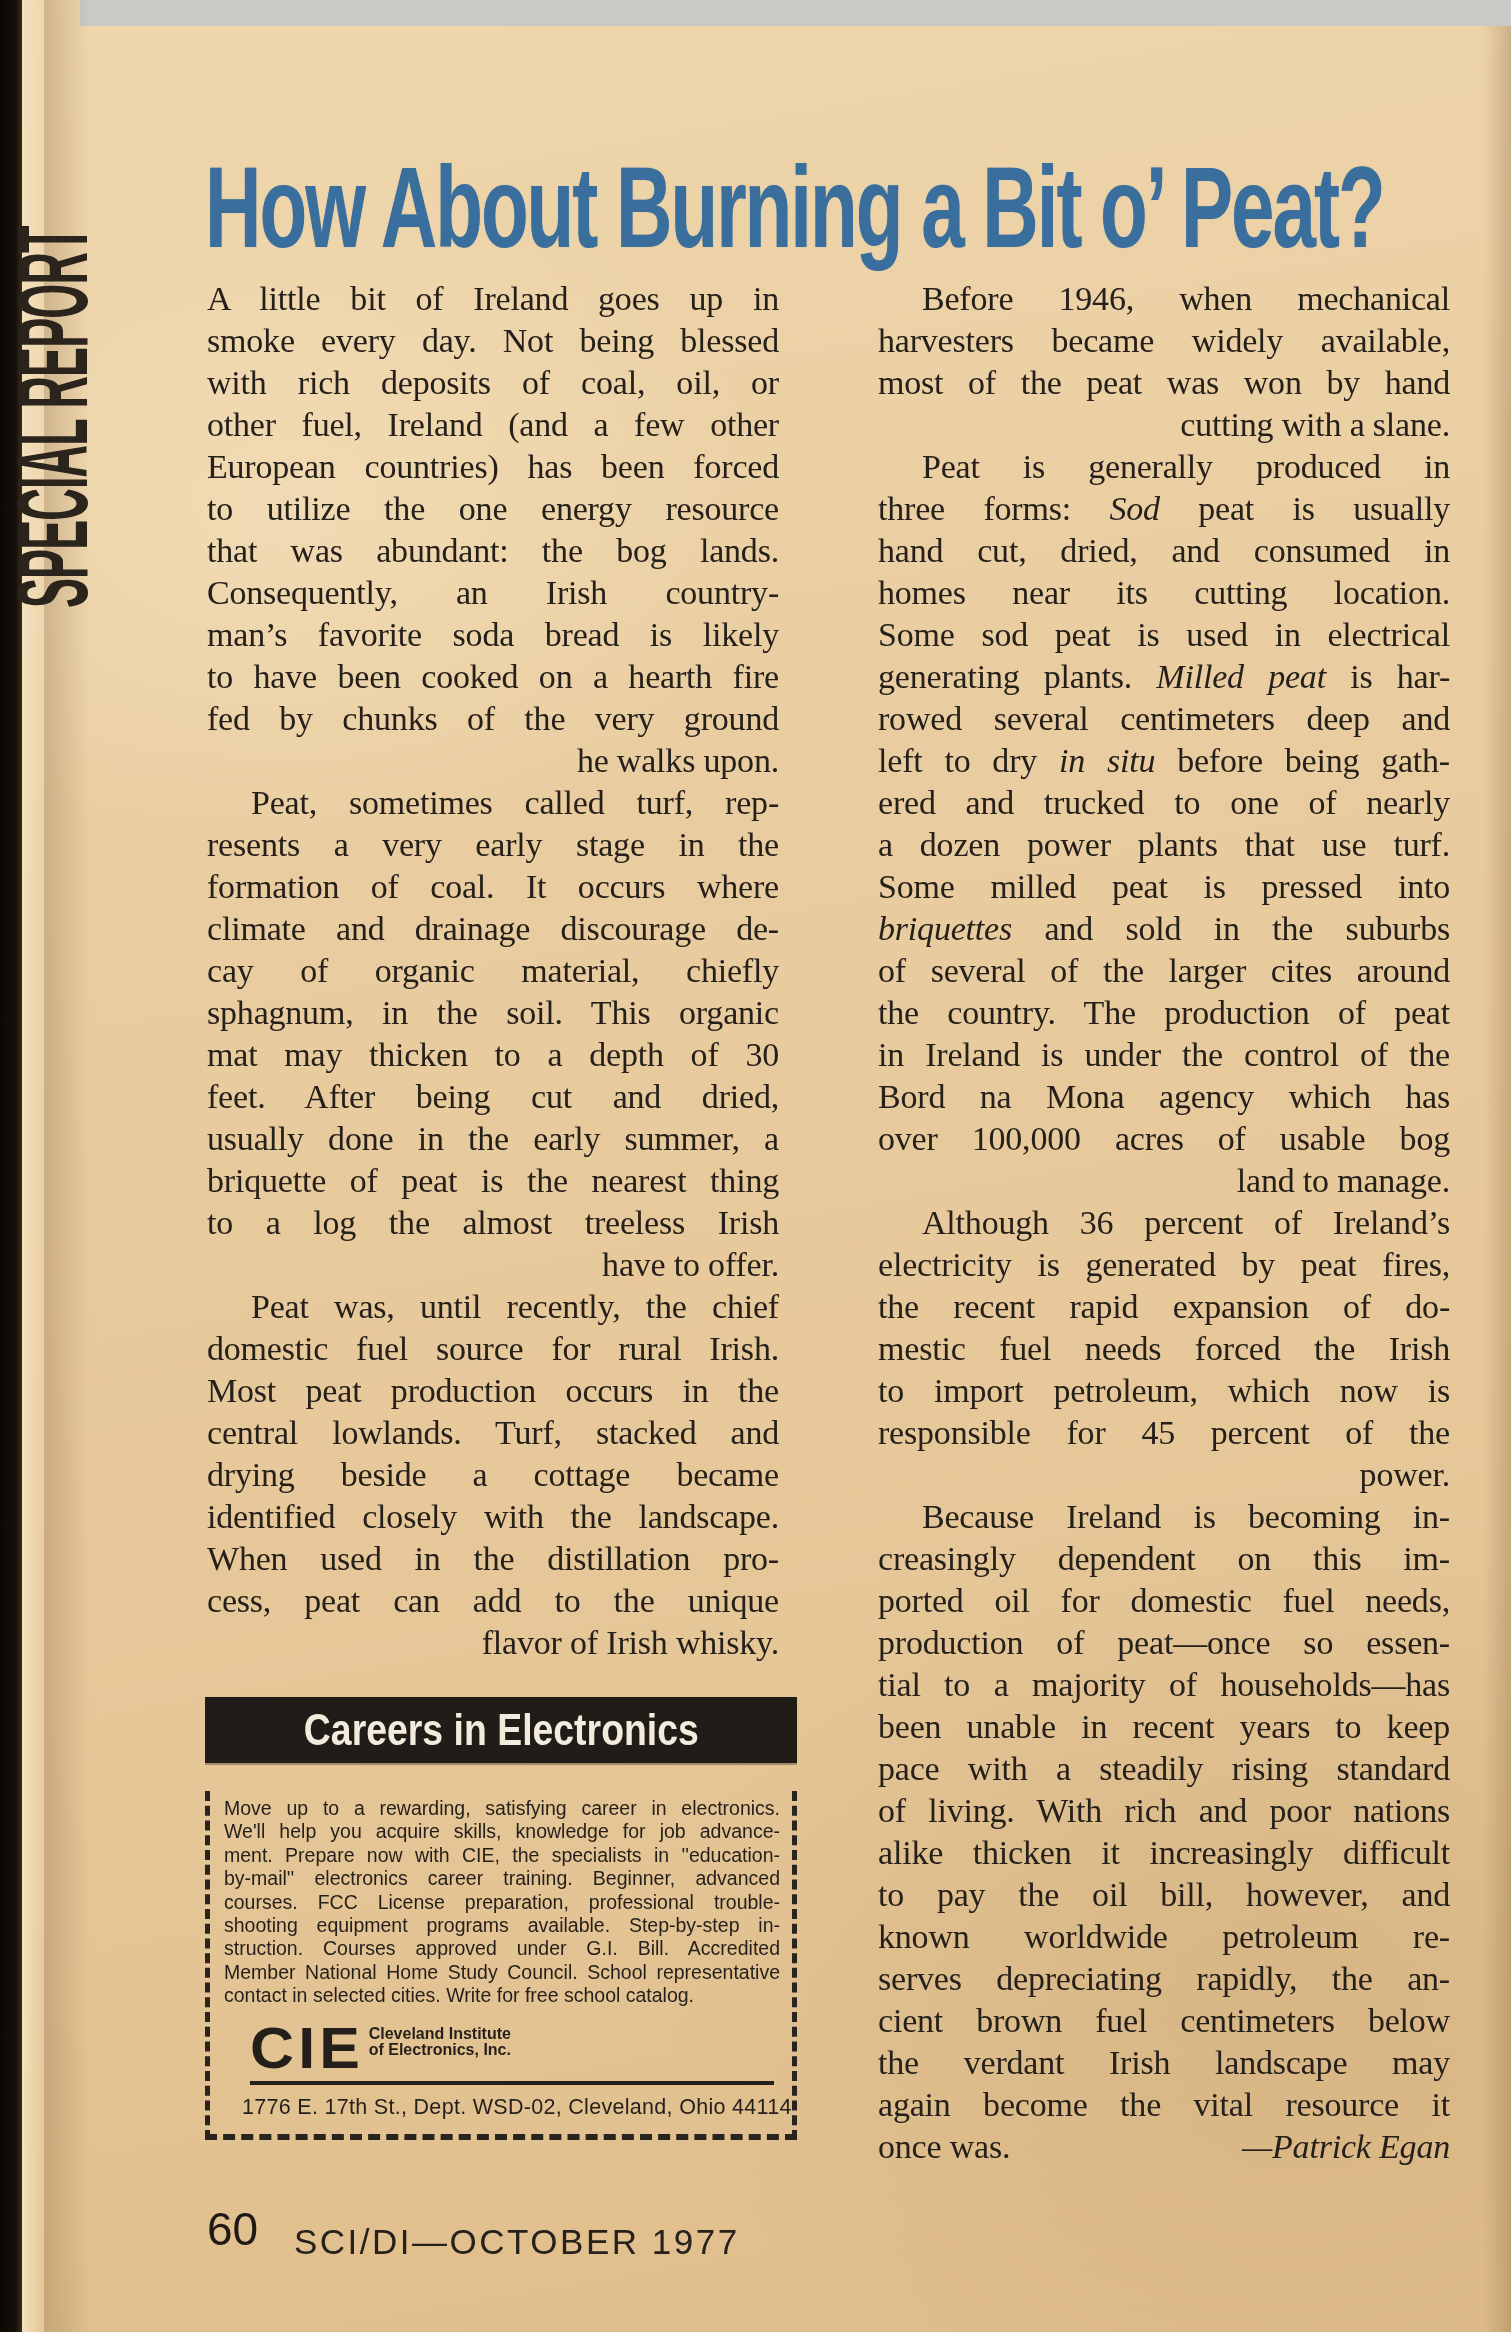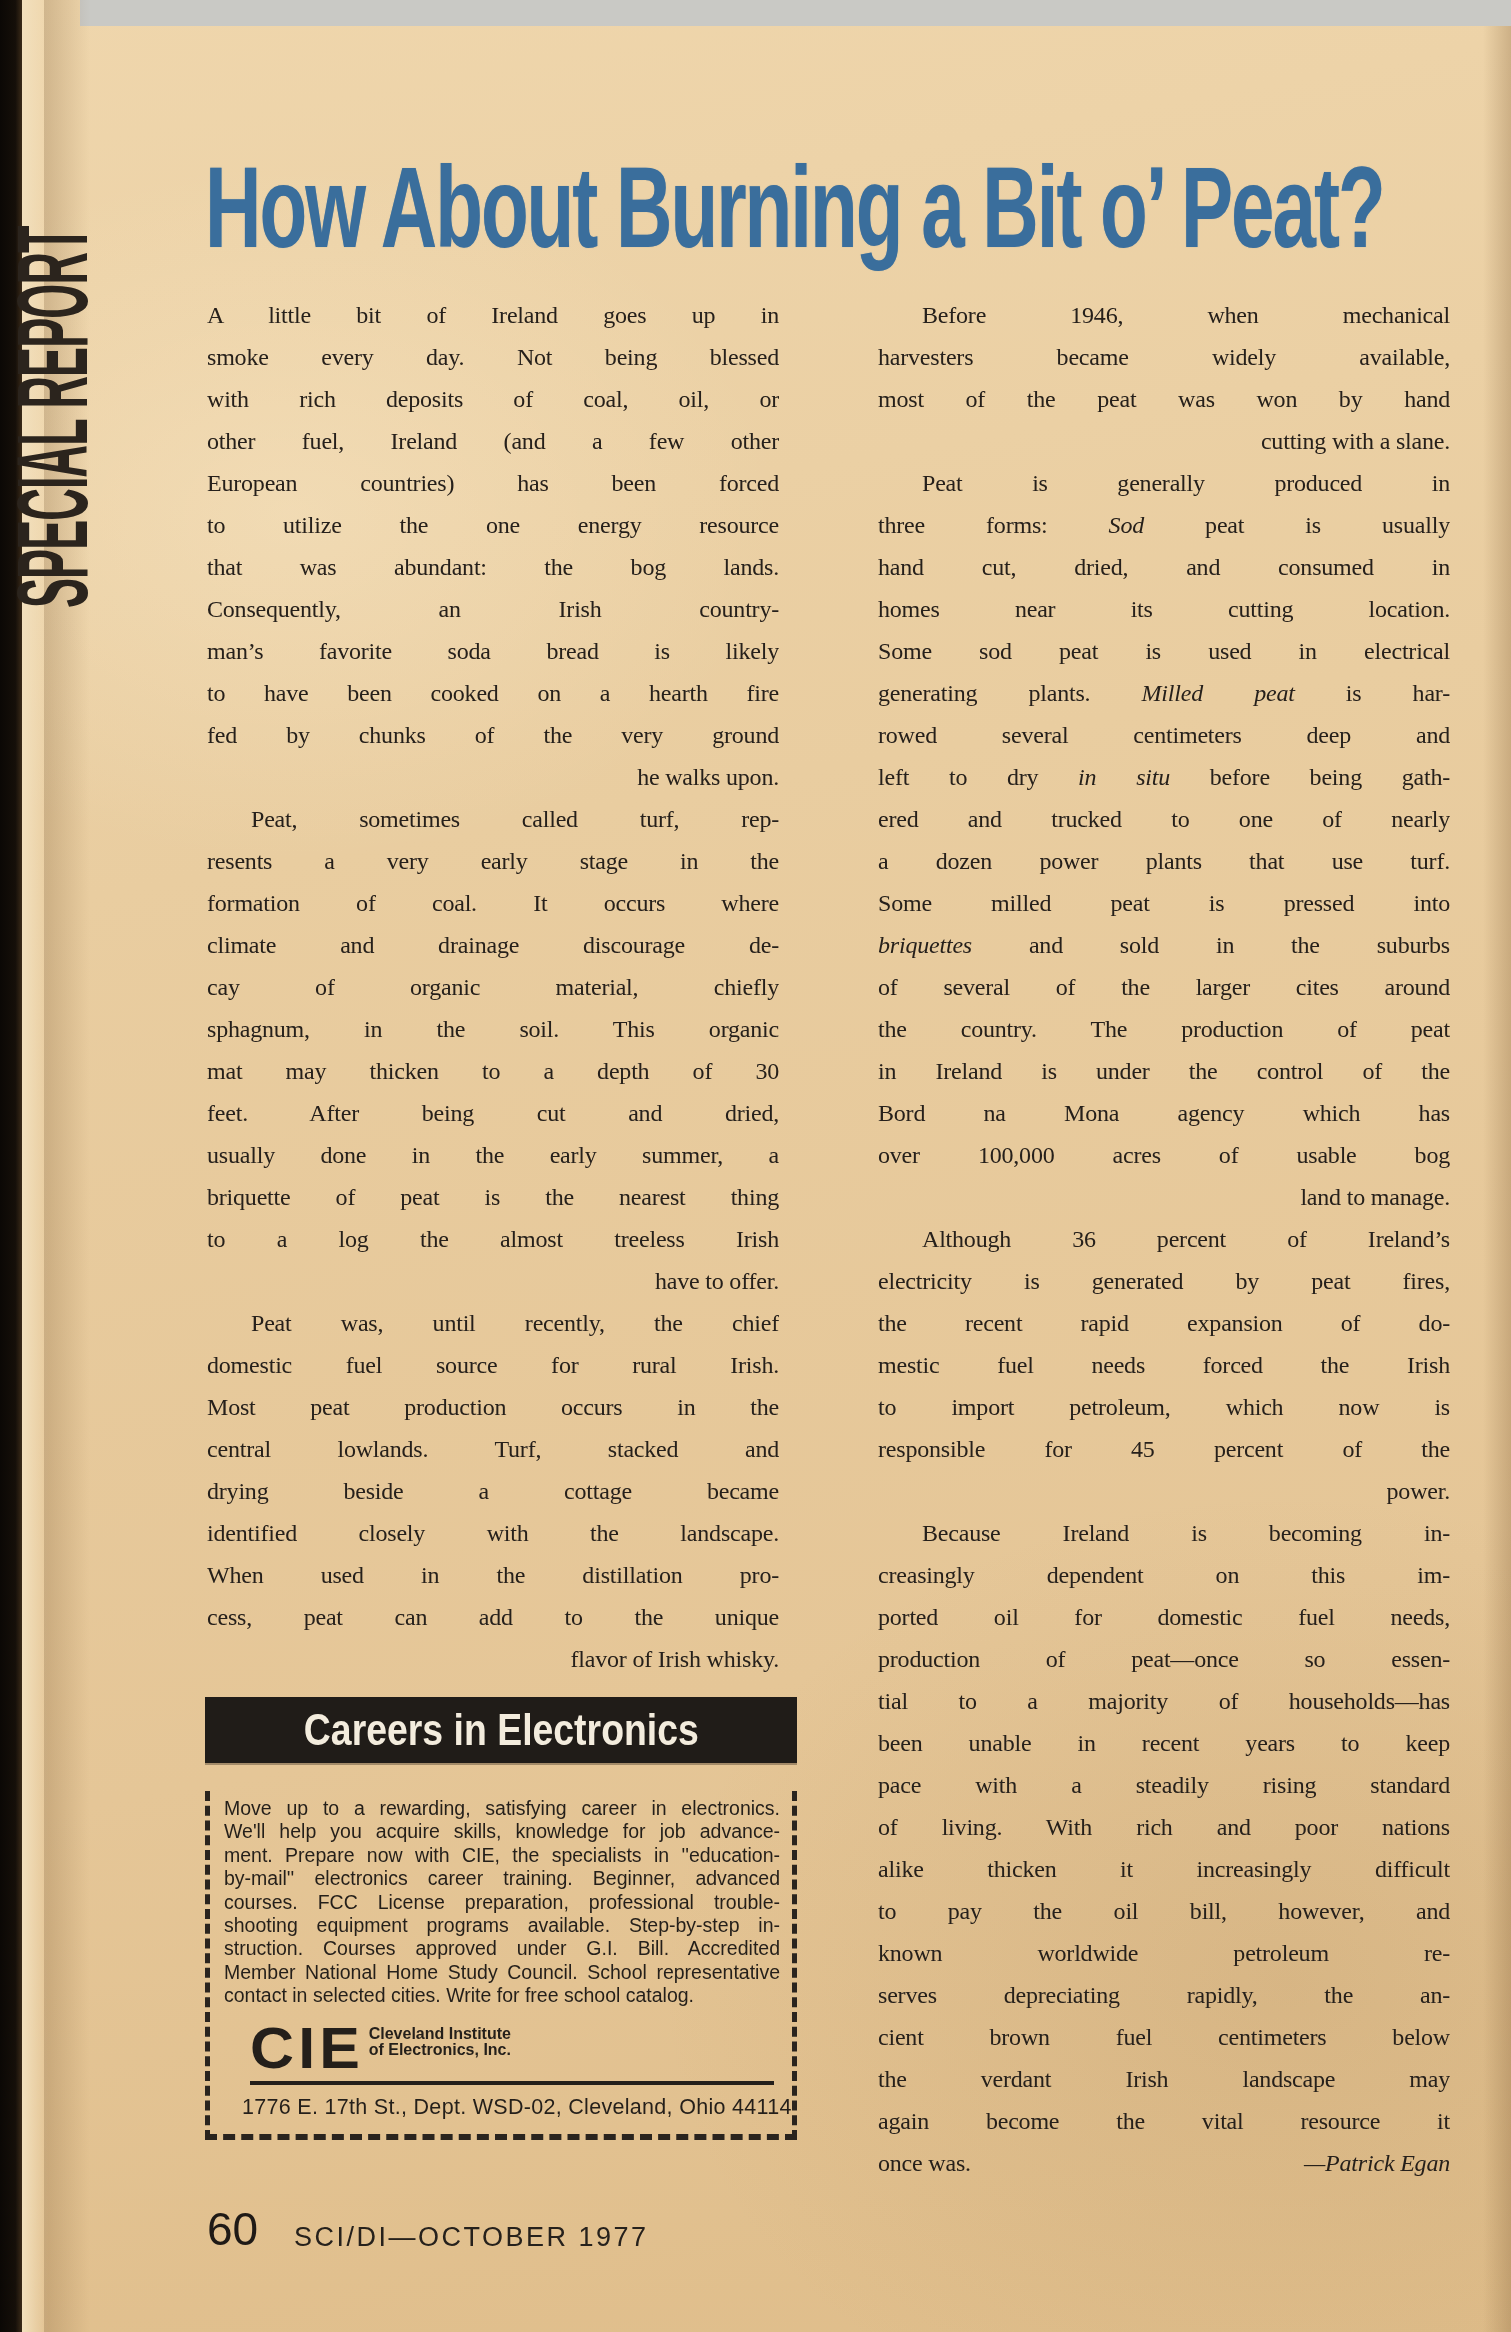--- a/index.html
+++ b/index.html
@@ -41,22 +41,22 @@
 
   .title{
     position:absolute;left:205px;top:150px;margin:0;
     font-family:"Liberation Sans",sans-serif;font-weight:bold;font-size:115px;line-height:1;
     letter-spacing:-3px;color:var(--title-blue);white-space:nowrap;
     transform:scaleX(0.68);transform-origin:0 0;
     text-shadow:0 0 1px rgba(58,110,156,0.5);
   }
 
   .col{
-    position:absolute;top:294px;width:572px;
-    font-family:"Liberation Serif",serif;font-size:24px;color:var(--ink);
+    position:absolute;top:278px;width:572px;
+    font-family:"Liberation Serif",serif;font-size:34px;color:var(--ink);
     letter-spacing:-0.2px;
   }
   .para{margin:0;}
   .tline{height:42px;line-height:42px;overflow:hidden;text-align:justify;}
   .tline.end{text-align:right;}
   .just::after{content:"";display:inline-block;width:100%;}
   .ind{text-indent:44px;}
   .closing{display:flex;justify-content:space-between;text-align:left;}
   .byline{font-style:italic;}
 
@@ -86,21 +86,21 @@
     font-family:"Liberation Sans",sans-serif;font-weight:bold;font-size:16px;line-height:1.05;color:#241f1a;}
   .logo-rule{height:4px;background:#241f1a;margin:10px 6px 10px 26px;}
   .ad-address{
     font-family:"Liberation Sans",sans-serif;font-size:21.5px;color:#241f1a;
     margin-left:18px;letter-spacing:0.3px;white-space:nowrap;
   }
 
   .pageno{position:absolute;left:207px;top:2206px;
     font-family:"Liberation Sans",sans-serif;font-size:46px;line-height:1;color:#1f1a16;}
   .issue{position:absolute;left:294px;top:2224px;
-    font-family:"Liberation Sans",sans-serif;font-size:27px;line-height:1;letter-spacing:2.5px;color:#26211c;}
+    font-family:"Liberation Sans",sans-serif;font-size:35px;line-height:1;letter-spacing:2.5px;color:#26211c;}
 </style>
 </head>
 <body>
 
 <div class="page">
   <div class="paper"></div>
   <div class="scan-top"></div>
   <div class="edge-black"></div>
   <div class="edge-light"></div>
   <div class="edge-shadow"></div>

